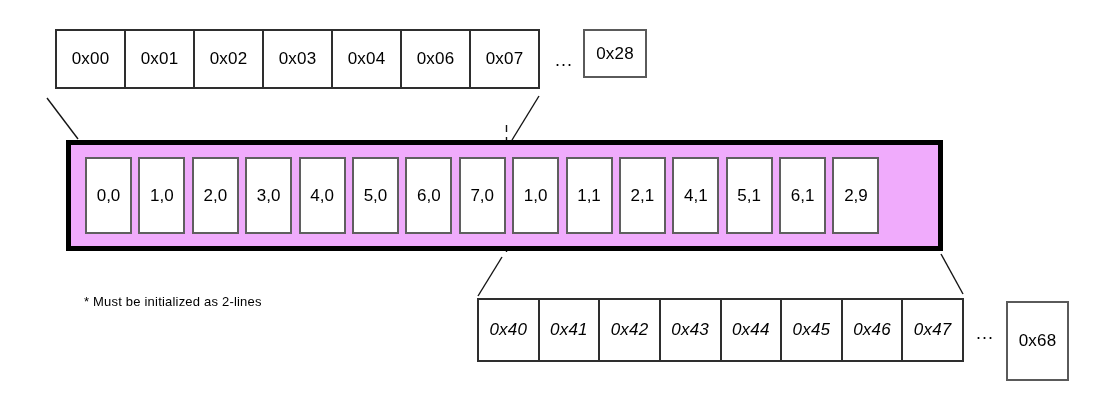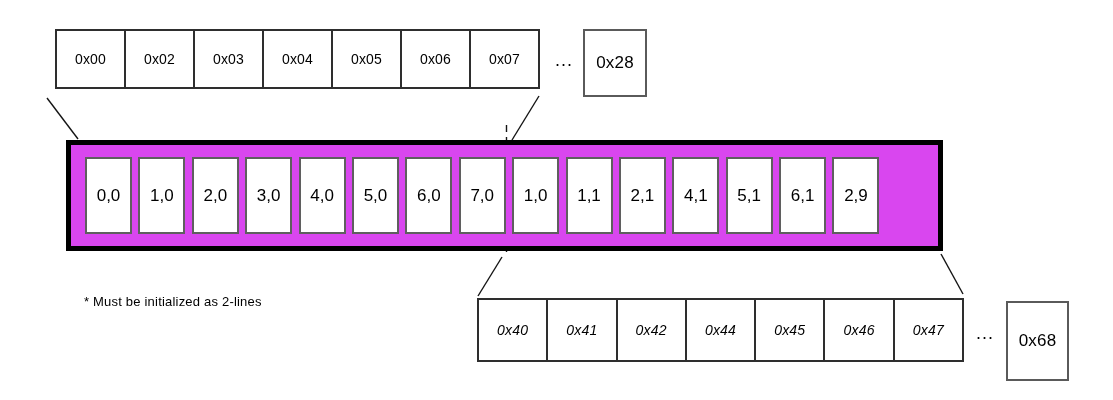--- a/index.html
+++ b/index.html
@@ -9,42 +9,42 @@
   }
   svg.overlay{position:absolute;left:0;top:0;width:1113px;height:400px;pointer-events:none;}
 
   
   .addr-row{
     position:absolute;display:flex;box-sizing:border-box;
     border:2px solid #2e2e2e;background:#fff;
   }
   .addr-row .cell{
     flex:1 1 0;display:flex;align-items:center;justify-content:center;
-    border-right:2px solid #2e2e2e;font-size:14px;letter-spacing:0.2px;
+    border-right:2px solid #2e2e2e;font-size:17px;letter-spacing:0.2px;
   }
   .addr-row .cell:last-child{border-right:none;border-radius:6px;}
   .row-top{left:55px;top:29px;width:485px;height:60px;}
   .row-bottom{left:477px;top:298px;width:487px;height:64px;font-style:italic;}
 
   
   .end-box{
     position:absolute;box-sizing:border-box;border:2px solid #5a5a5a;background:#fff;
     display:flex;align-items:center;justify-content:center;font-size:17px;letter-spacing:0.2px;
   }
-  .end-top{left:583px;top:29px;width:64px;height:68px;}
+  .end-top{left:583px;top:29px;width:64px;height:49px;}
   .end-bottom{left:1006px;top:301px;width:63px;height:80px;}
 
   .ellipsis{position:absolute;font-size:18px;letter-spacing:1px;}
   .ellipsis-top{left:545px;top:50px;width:38px;text-align:center;}
   .ellipsis-bottom{left:966px;top:323px;width:38px;text-align:center;}
 
   
   .line-container{
     position:absolute;left:66px;top:140px;width:877px;height:111px;
-    box-sizing:border-box;border:5px solid #000;background:#d946ef;
+    box-sizing:border-box;border:5px solid #000;background:#f0abfc;
     display:flex;align-items:flex-start;gap:6.4px;padding:12px 0 0 14px;
   }
   .line-container .line-cell{
     flex:0 0 47px;width:47px;height:77px;box-sizing:border-box;
     border:2px solid #5f5f5f;background:#fff;
     display:flex;align-items:center;justify-content:center;font-size:17px;
   }
 
   .footnote{position:absolute;left:84px;top:294px;font-size:13px;letter-spacing:0.2px;}
 </style>
@@ -58,28 +58,28 @@
     <line x1="539" y1="96" x2="512" y2="140" stroke="#141414" stroke-width="1.4"></line>
     <line x1="502" y1="257" x2="478" y2="296" stroke="#141414" stroke-width="1.4"></line>
     <line x1="941" y1="254" x2="963" y2="294" stroke="#141414" stroke-width="1.4"></line>
     <line x1="506.5" y1="125" x2="506.5" y2="256" stroke="#141414" stroke-width="1.4" stroke-dasharray="7 5"></line>
   </svg>
 
   <div class="addr-row row-top">
 
       <div class="cell">0x00</div>
 
+      <div class="cell">0x01</div>
 
       <div class="cell">0x02</div>
 
       <div class="cell">0x03</div>
 
       <div class="cell">0x04</div>
 
-      <div class="cell">0x05</div>
 
       <div class="cell">0x06</div>
 
       <div class="cell">0x07</div>
     </div>
   <div class="ellipsis ellipsis-top">...</div>
   <div class="end-box end-top">0x28</div>
 
   <div class="line-container">
 
@@ -116,20 +116,21 @@
     </div>
 
   <div class="addr-row row-bottom">
 
       <div class="cell">0x40</div>
 
       <div class="cell">0x41</div>
 
       <div class="cell">0x42</div>
 
+      <div class="cell">0x43</div>
 
       <div class="cell">0x44</div>
 
       <div class="cell">0x45</div>
 
       <div class="cell">0x46</div>
 
       <div class="cell">0x47</div>
     </div>
   <div class="ellipsis ellipsis-bottom">...</div>

